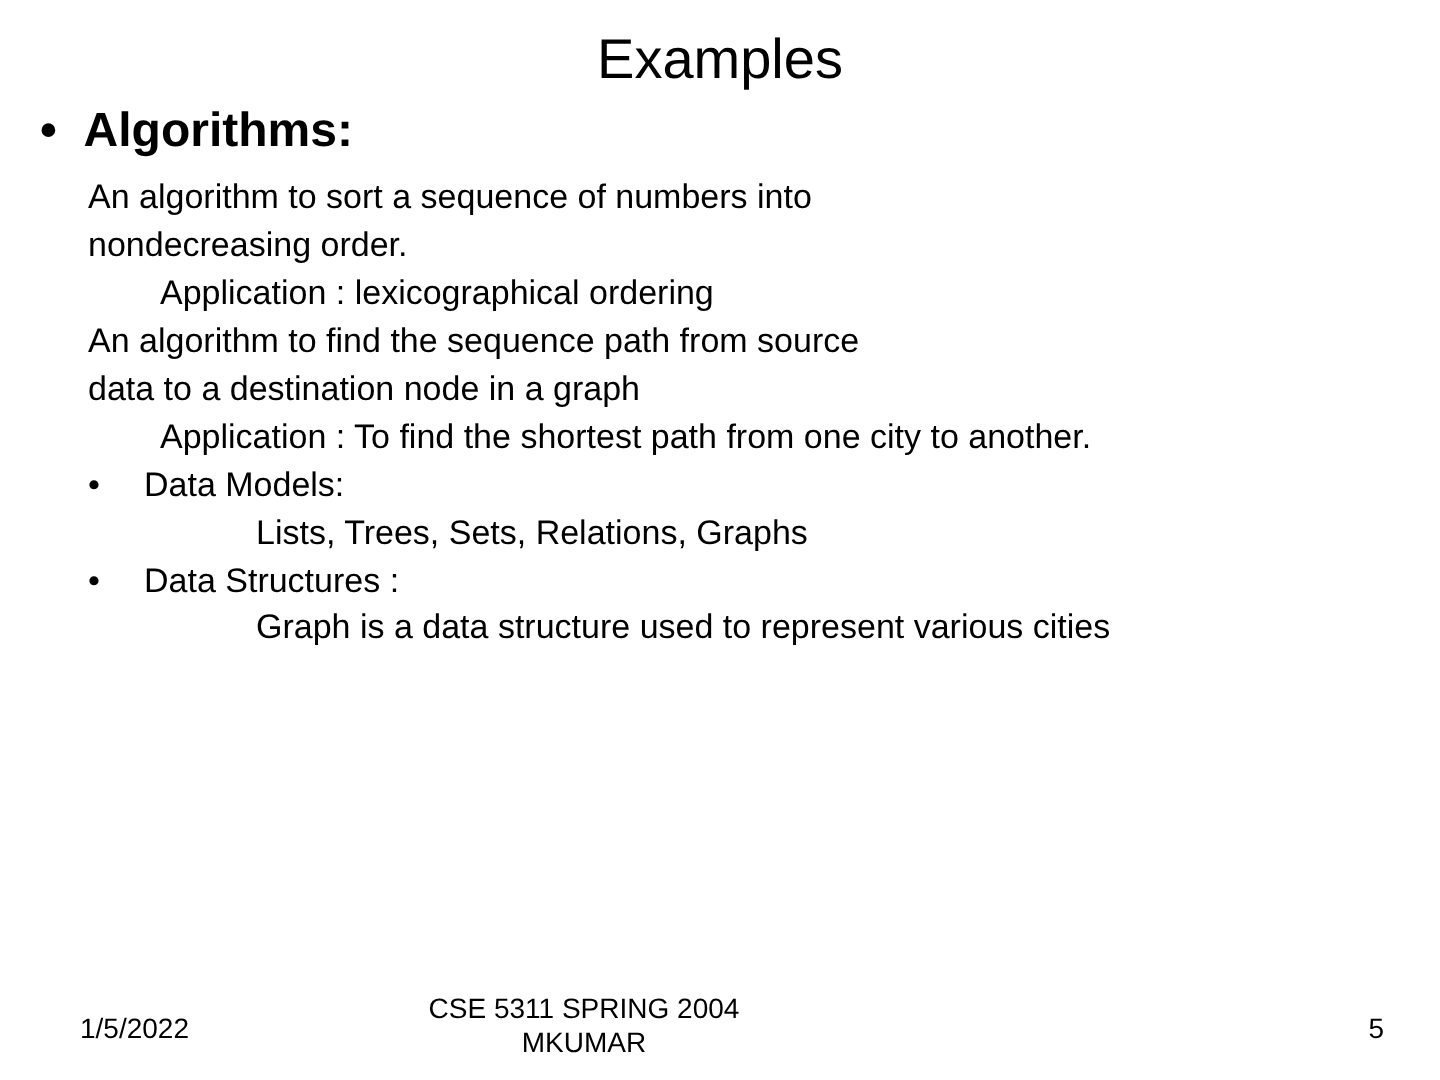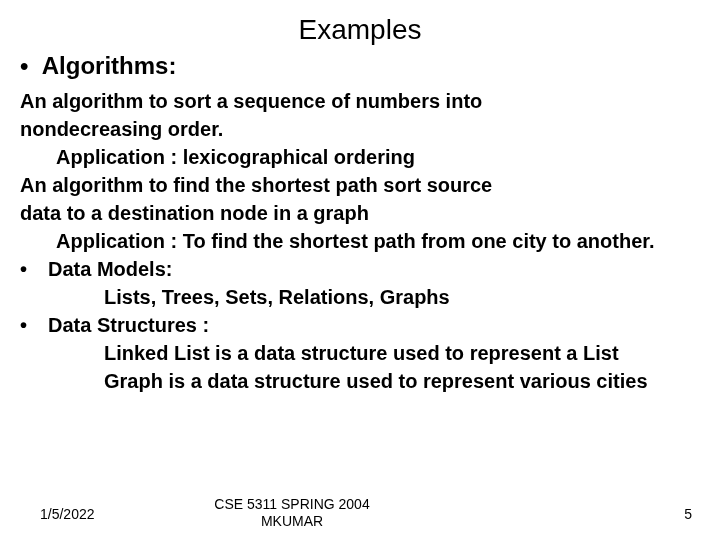--- a/index.html
+++ b/index.html
@@ -27,23 +27,24 @@
     font-size: 24px;
     font-weight: bold;
     margin-bottom: 8px;
   }
   .bullet-dot {
     display: inline-block;
     width: 16px;
     text-align: left;
   }
   .body {
-    font-size: 20px;
-    font-weight: bold;
+    font-size: 17px;
+    font-weight: normal;
     line-height: 1.35;
+    margin-left: 24px;
   }
   .body .line {
     margin: 0 0 1px 0;
   }
   .indent1 { padding-left: 36px; }
   .indent2 { padding-left: 84px; }
   .bullet-row { }
   .bullet-row .dot {
     display: inline-block;
     width: 28px;
@@ -82,33 +83,32 @@
 
   <div class="subhead">
     <span class="bullet-dot">•</span>
     <span>Algorithms:</span>
   </div>
 
   <div class="body">
     <div class="line">An algorithm to sort a sequence of numbers into</div>
     <div class="line">nondecreasing order.</div>
     <div class="line indent1">Application : lexicographical ordering</div>
-    <div class="line">An algorithm to find the shortest path sort source</div>
+    <div class="line">An algorithm to find the sequence path from source</div>
     <div class="line">data to a destination node in a  graph</div>
     <div class="line indent1">Application : To find the shortest path from one city to another.</div>
 
     <div class="line bullet-row">
       <span class="dot">•</span><span>Data Models:</span>
     </div>
     <div class="line indent2">Lists, Trees, Sets, Relations, Graphs</div>
 
     <div class="line bullet-row">
       <span class="dot">•</span><span>Data Structures :</span>
     </div>
-    <div class="line indent2">Linked List is a data structure used to represent a List</div>
     <div class="line indent2">Graph is a data structure used to represent various cities</div>
   </div>
 </div>
 
 <div class="footer">
   <div class="footer-left">1/5/2022</div>
   <div class="footer-center">
     <span>CSE 5311 SPRING 2004</span><br>
     <span>MKUMAR</span>
   </div>

